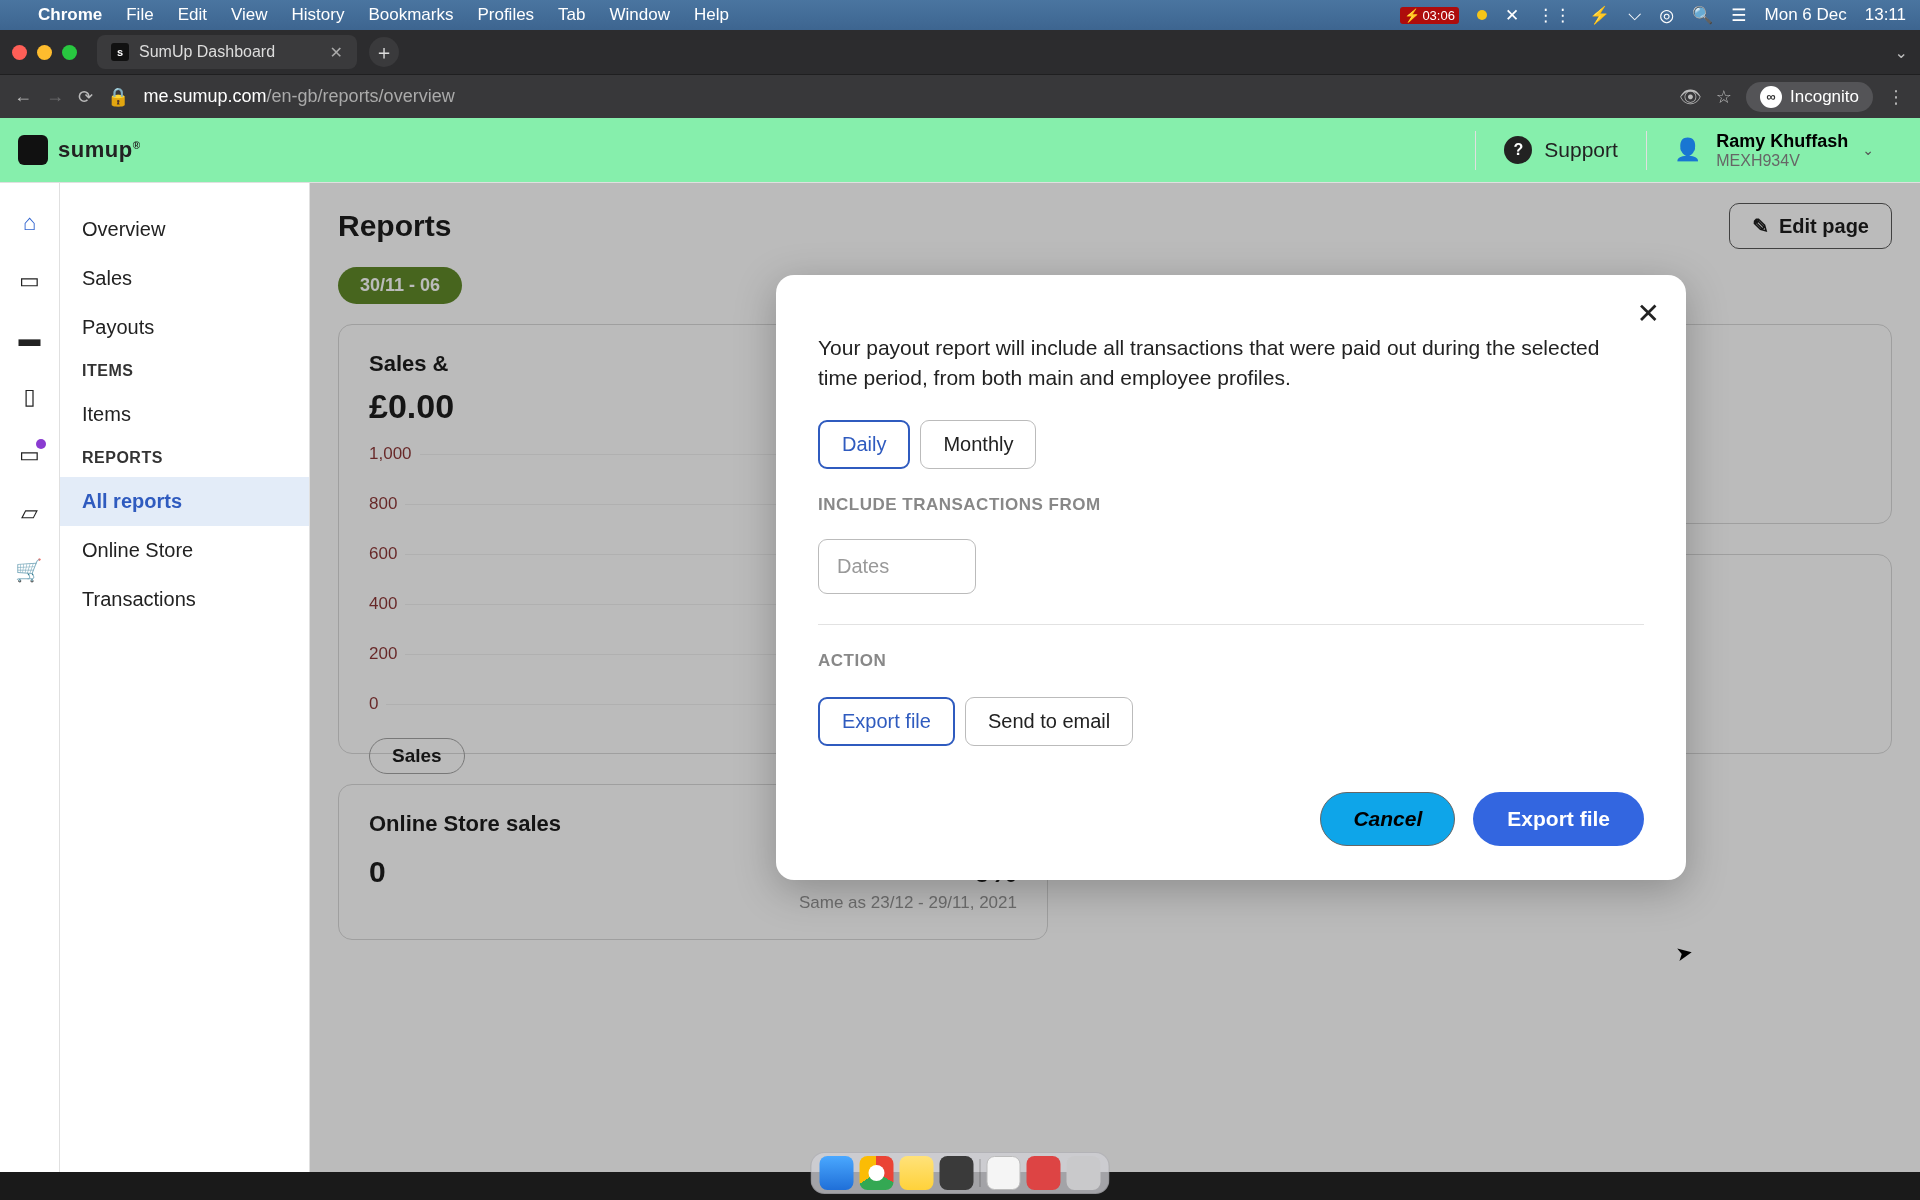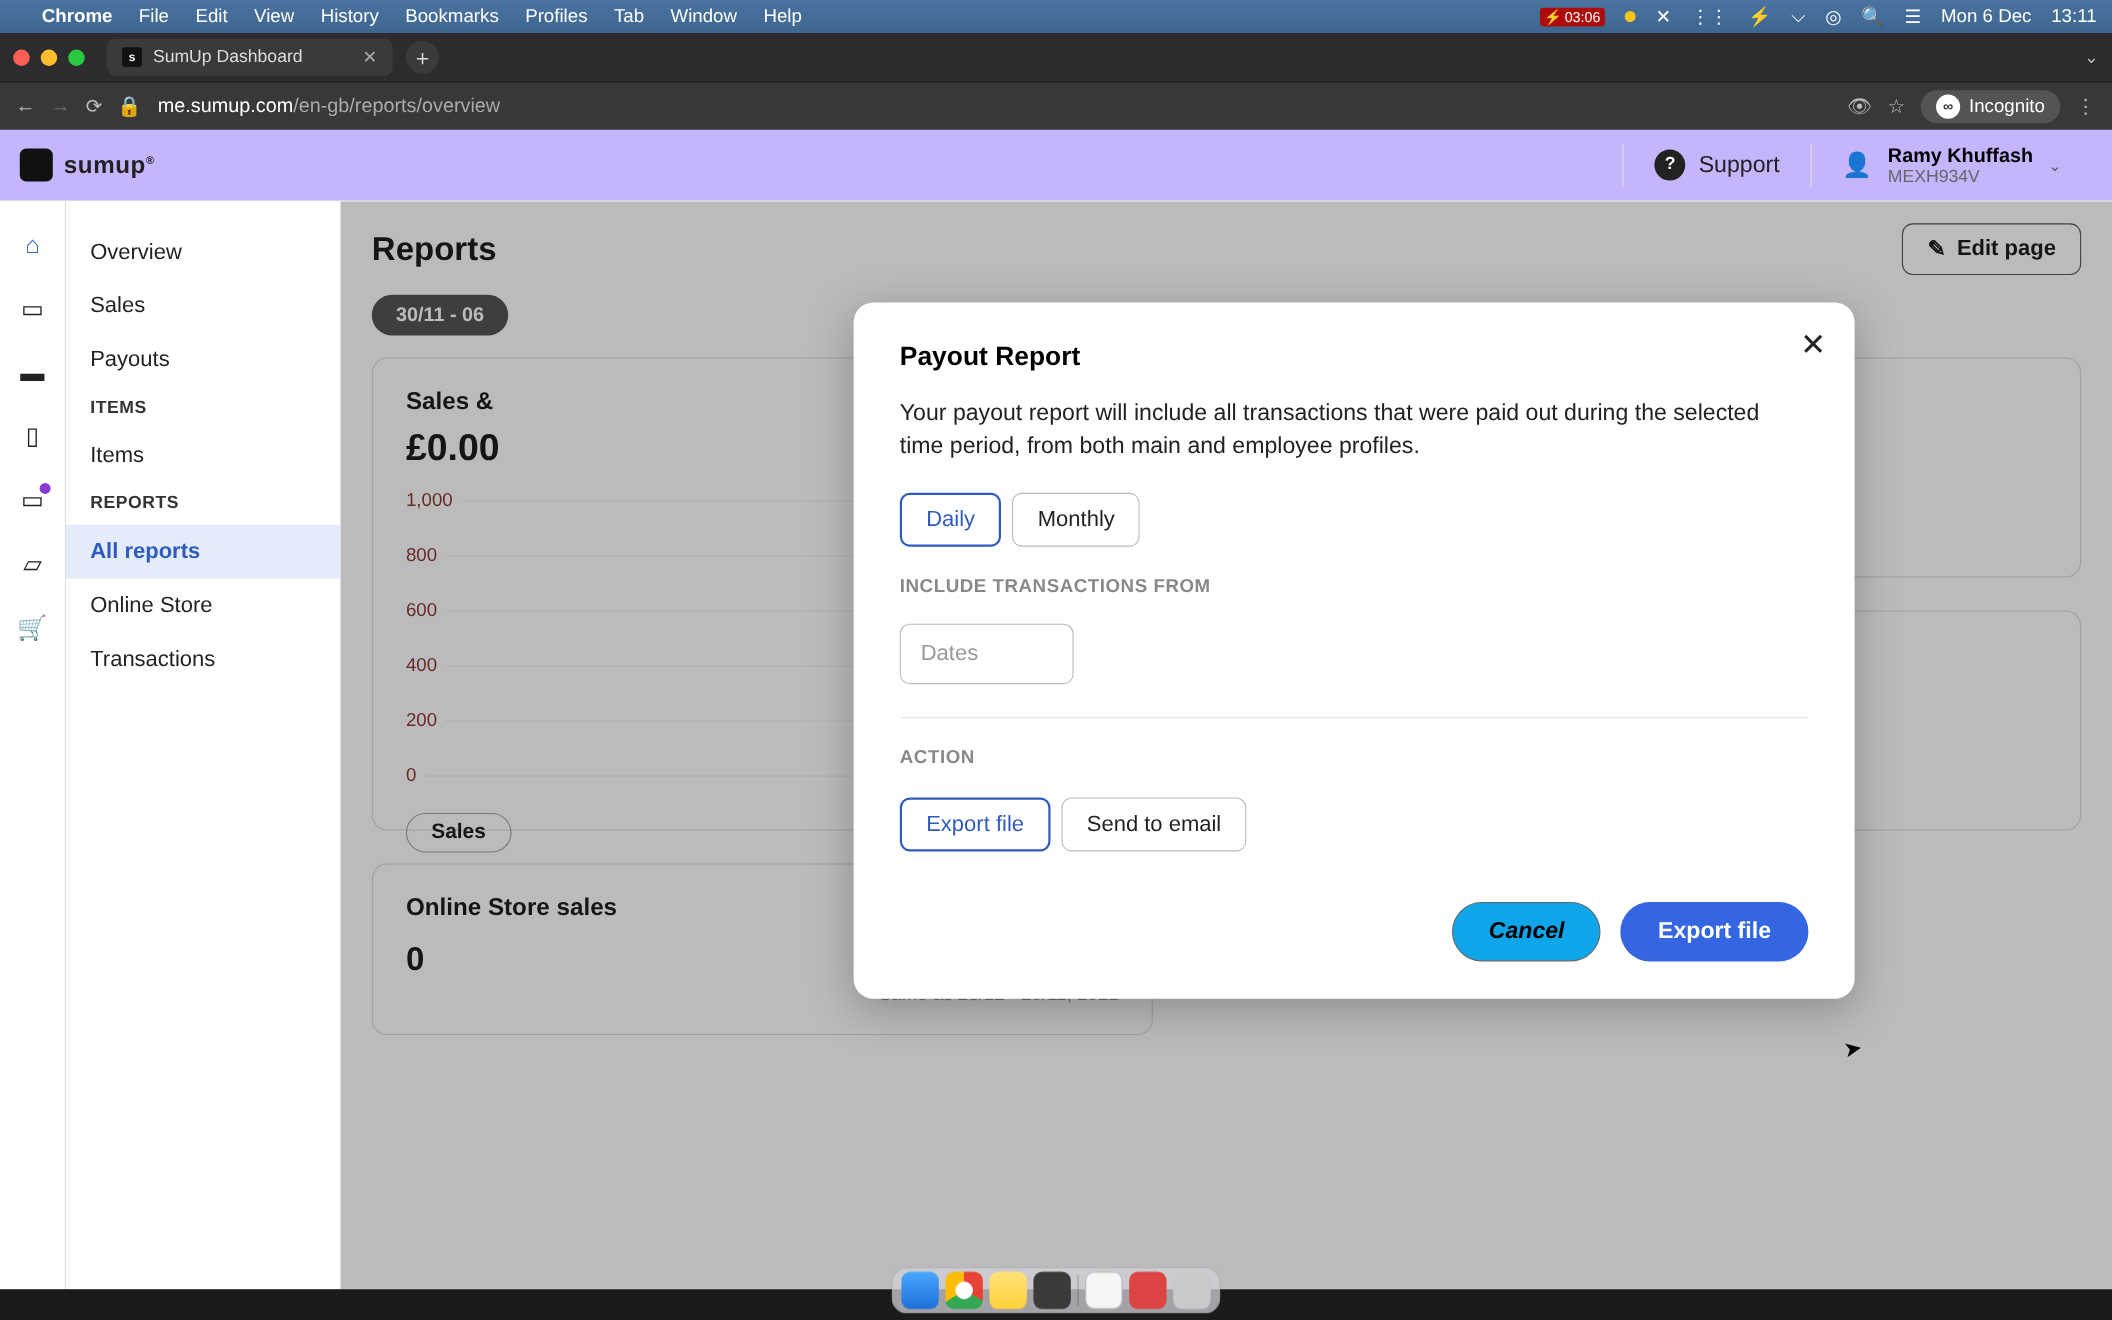--- a/index.html
+++ b/index.html
@@ -32,21 +32,21 @@
 .addr-bar .ico { color:#bbb; font-size:18px; }
 .addr-bar .url-text { color:#ddd; font-size:18px; flex:0 0 auto;}
 .addr-bar .host { color:#fff; }
 .addr-bar .path { color:#aaa; }
 .addr-bar .fill { flex:1;}
 .incog-badge { background:#545457; color:#fff; border-radius:18px; padding:4px 14px; display:flex; align-items:center; gap:8px; font-size:17px;}
 .incog-badge .mask { width:22px; height:22px; background:#fff; border-radius:50%; display:flex; align-items:center; justify-content:center; color:#333; font-size:13px; font-weight:bold;}
 .kebab { color:#bbb; letter-spacing:1px;}
 
 
-.app-header { height:65px; background:#c4b5fd; display:flex; align-items:center; justify-content:space-between; border-bottom:1px solid #e0e0e0; padding:0 18px;}
+.app-header { height:65px; background:#86efac; display:flex; align-items:center; justify-content:space-between; border-bottom:1px solid #e0e0e0; padding:0 18px;}
 .brand { display:flex; align-items:center; gap:10px; color:#222;}
 .brand .logo-sq { width:30px; height:30px; background:#111; border-radius:6px;}
 .brand .brand-text { font-size:22px; font-weight:600; letter-spacing:0.5px;}
 .app-header .right { display:flex; align-items:stretch;}
 .hdr-block { display:flex; align-items:center; gap:12px; padding:0 28px; border-left:1px solid #e0e0e0;}
 .hdr-block .q-circle { width:28px; height:28px; border-radius:50%; background:#222; color:#fff; display:flex; align-items:center; justify-content:center; font-weight:bold;}
 .hdr-block .sup-label { font-size:21px; color:#222;}
 .acct { display:flex; align-items:center; gap:14px;}
 .acct .avatar-ico { font-size:22px; color:#222;}
 .acct .acct-text .name { font-size:18px; font-weight:600;}
@@ -63,21 +63,21 @@
 .sidebar { width:250px; border-right:1px solid #e0e0e0; padding:22px 0;}
 .sidebar .sec-title { padding:10px 22px; font-weight:700; font-size:16px; color:#333; letter-spacing:0.5px;}
 .sidebar a { display:block; padding:13px 22px; font-size:20px; color:#222; text-decoration:none; border-radius:0;}
 .sidebar a.main { font-size:23px; font-weight:700;}
 .sidebar a.active { background:#e3ecf8; color:#2f5bbf; font-weight:700;}
 
 .main { flex:1; padding:20px 28px; position:relative; overflow:hidden;}
 .main-head { display:flex; align-items:center; justify-content:space-between; margin-bottom:18px;}
 .main-head h1 { font-size:30px; font-weight:700;}
 .edit-btn { border:1.5px solid #444; background:#fff; border-radius:10px; padding:10px 22px; font-size:20px; font-weight:600; display:flex; align-items:center; gap:10px;}
-.date-pill { background:#404040; color:#fff; border-radius:999px; padding:8px 22px; font-size:18px; font-weight:600; display:inline-block;}
+.date-pill { background:#4d7c0f; color:#fff; border-radius:999px; padding:8px 22px; font-size:18px; font-weight:600; display:inline-block;}
 
 .cards-row { display:flex; gap:30px; margin-top:20px;}
 .card { border:1px solid #d4d4d4; border-radius:14px; padding:26px 30px; background:#fff;}
 .card-left { width:710px; height:430px;}
 .card-left h3 { font-size:22px; font-weight:700;}
 .big-amt { font-size:34px; font-weight:700; margin-top:10px;}
 .yaxis { margin-top:18px; display:flex; flex-direction:column; gap:30px; color:#7f1d1d; font-size:17px;}
 .yaxis div { display:flex; align-items:center; gap:8px;}
 .yaxis .tick-line { height:1px; flex:1; background:#eee;}
 .sales-chip { margin-top:24px; border:1.5px solid #999; border-radius:999px; padding:6px 22px; display:inline-block; font-size:19px; font-weight:600;}
@@ -300,21 +300,20 @@
         <span>0</span>
         <span>0%</span>
       </div>
       <div class="sub">Same as 23/12 - 29/11, 2021</div>
     </div>
 
     
     <div class="dim"></div>
     <div class="modal">
       <span class="close">✕</span>
-      <h2>Payout Report</h2>
       <p class="desc">Your payout report will include all transactions that were paid out during the selected time period, from both main and employee profiles.</p>
       <div class="seg">
         <button class="sel">Daily</button>
         <button>Monthly</button>
       </div>
       <div class="lbl">INCLUDE TRANSACTIONS FROM</div>
       <div class="date-field">Dates</div>
       <div class="hr"></div>
       <div class="lbl">ACTION</div>
       <div class="seg">

